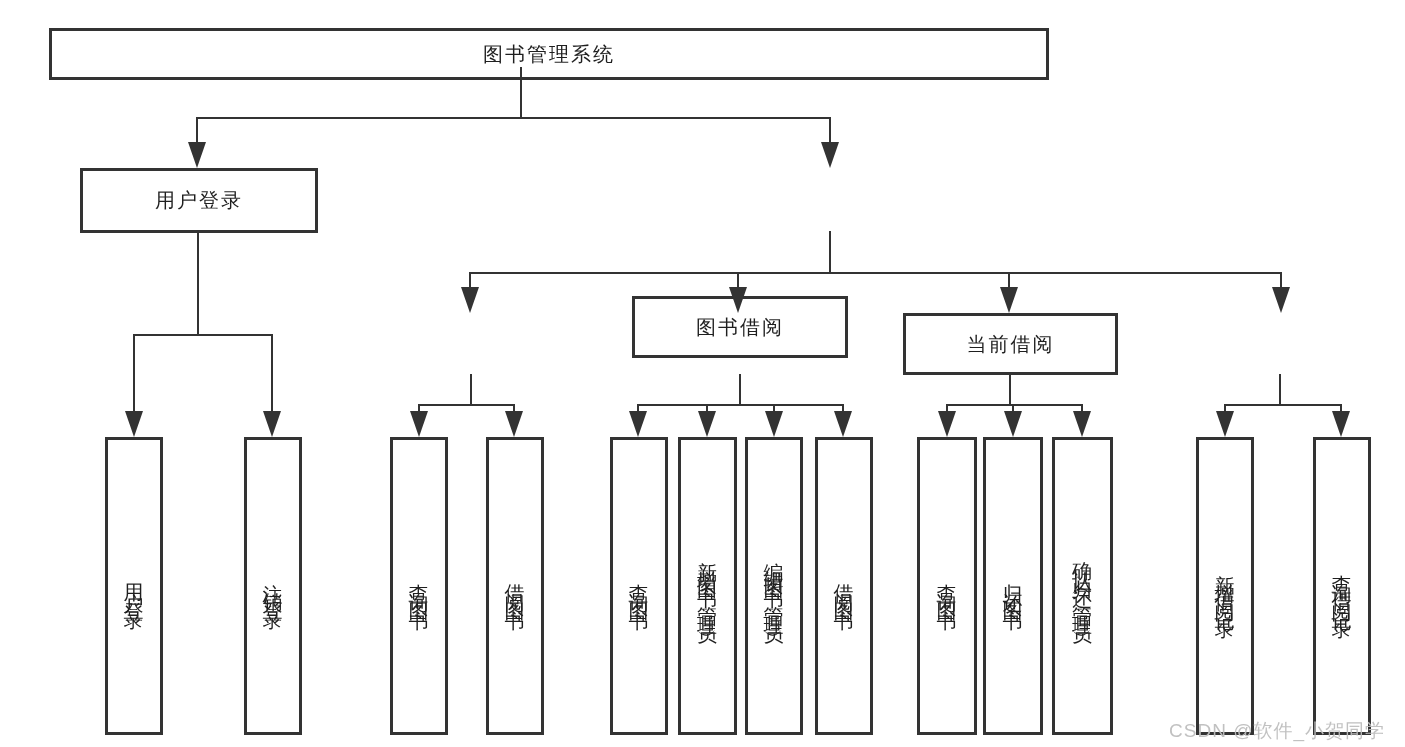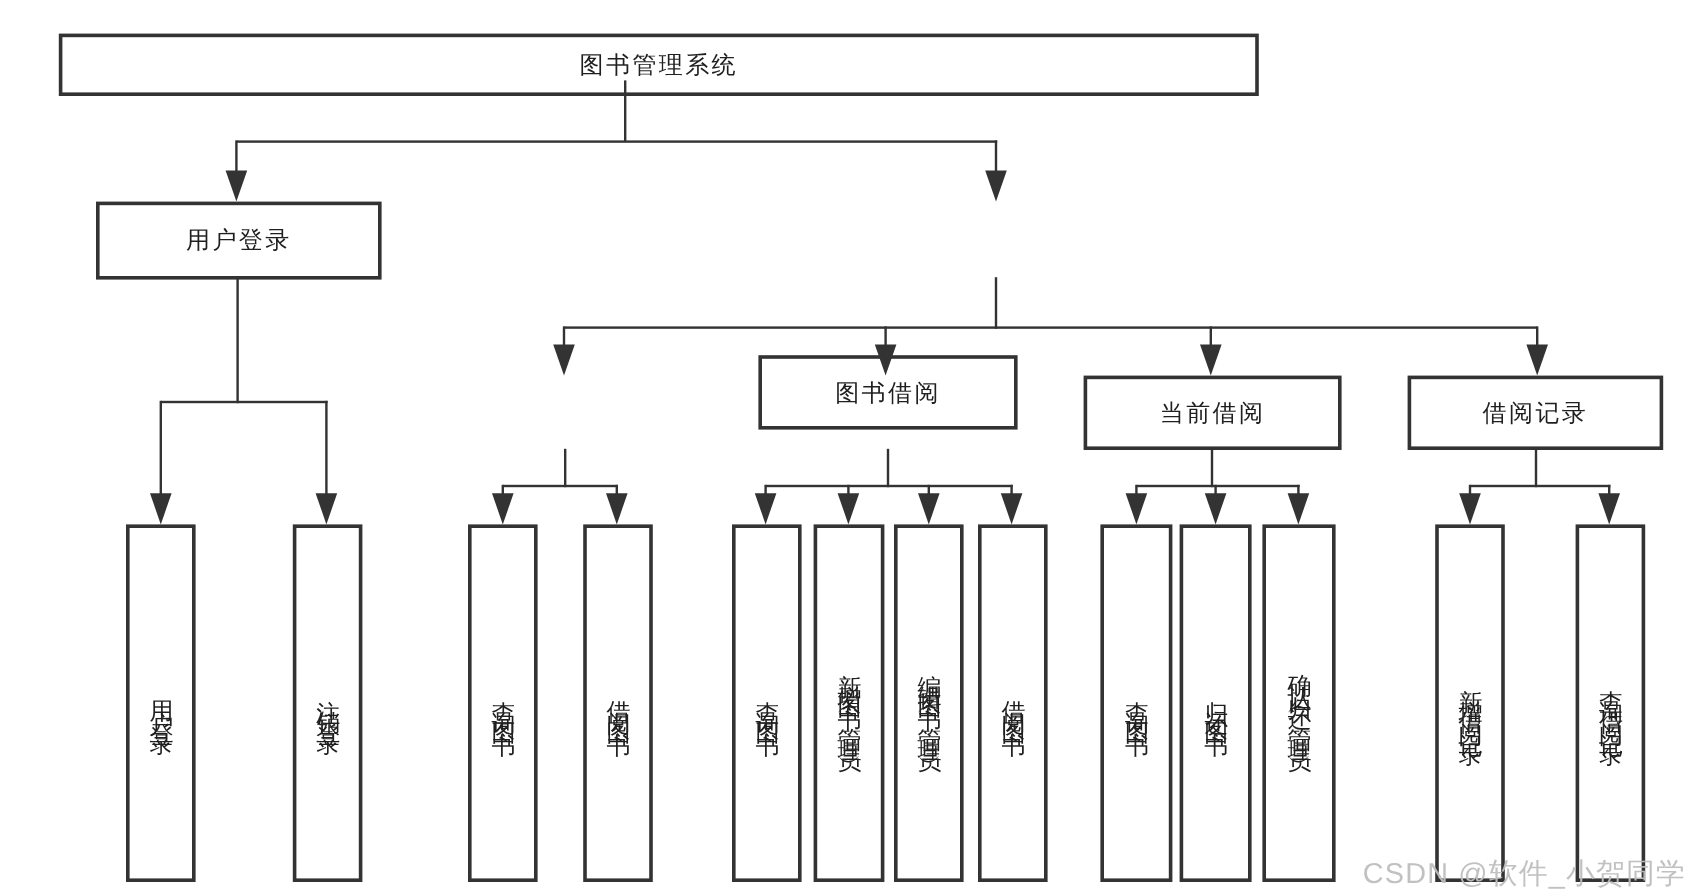--- a/index.html
+++ b/index.html
@@ -36,41 +36,40 @@
   .hline { height: 2px; }
   .arrow {
     position: absolute;
     width: 0; height: 0;
     border-left: 9px solid transparent;
     border-right: 9px solid transparent;
     border-top: 26px solid #333333;
   }
   .watermark {
     position: absolute;
-    right: 0;
+    right: 20px;
     bottom: 3px;
-    font-size: 24px;
+    font-size: 19px;
     color: rgba(190,190,190,0.95);
     letter-spacing: 1px;
     z-index: 10;
     white-space: nowrap;
   }
 </style>
 </head>
 <body>
 
 <div class="canvas">
 
   <div class="node" style="left:22px; top:28px; width:1000px; height:52px;margin-left:27px;">图书管理系统</div>
 
   <div class="node" style="left:80px; top:168px; width:238px; height:65px;">用户登录</div>
 
   <div class="node" style="left:632px; top:296px; width:216px; height:62px;">图书借阅</div>
   <div class="node" style="left:903px; top:313px; width:215px; height:62px;">当前借阅</div>
-  <div class="node" style="left:1173px; top:313px; width:213px; height:62px;">借阅记录</div>
 
   <div class="node vnode" style="left:105px; top:437px; width:58px; height:298px;">用户登录</div>
   <div class="node vnode" style="left:244px; top:437px; width:58px; height:298px;">注销登录</div>
 
   <div class="node vnode" style="left:390px; top:437px; width:58px; height:298px;">查询图书</div>
   <div class="node vnode" style="left:486px; top:437px; width:58px; height:298px;">借阅图书</div>
 
   <div class="node vnode" style="left:610px; top:437px; width:58px; height:298px;">查询图书</div>
   <div class="node vnode" style="left:678px; top:437px; width:59px; height:298px;">新增图书（管理员）</div>
   <div class="node vnode" style="left:745px; top:437px; width:58px; height:298px;">编辑图书（管理员）</div>

